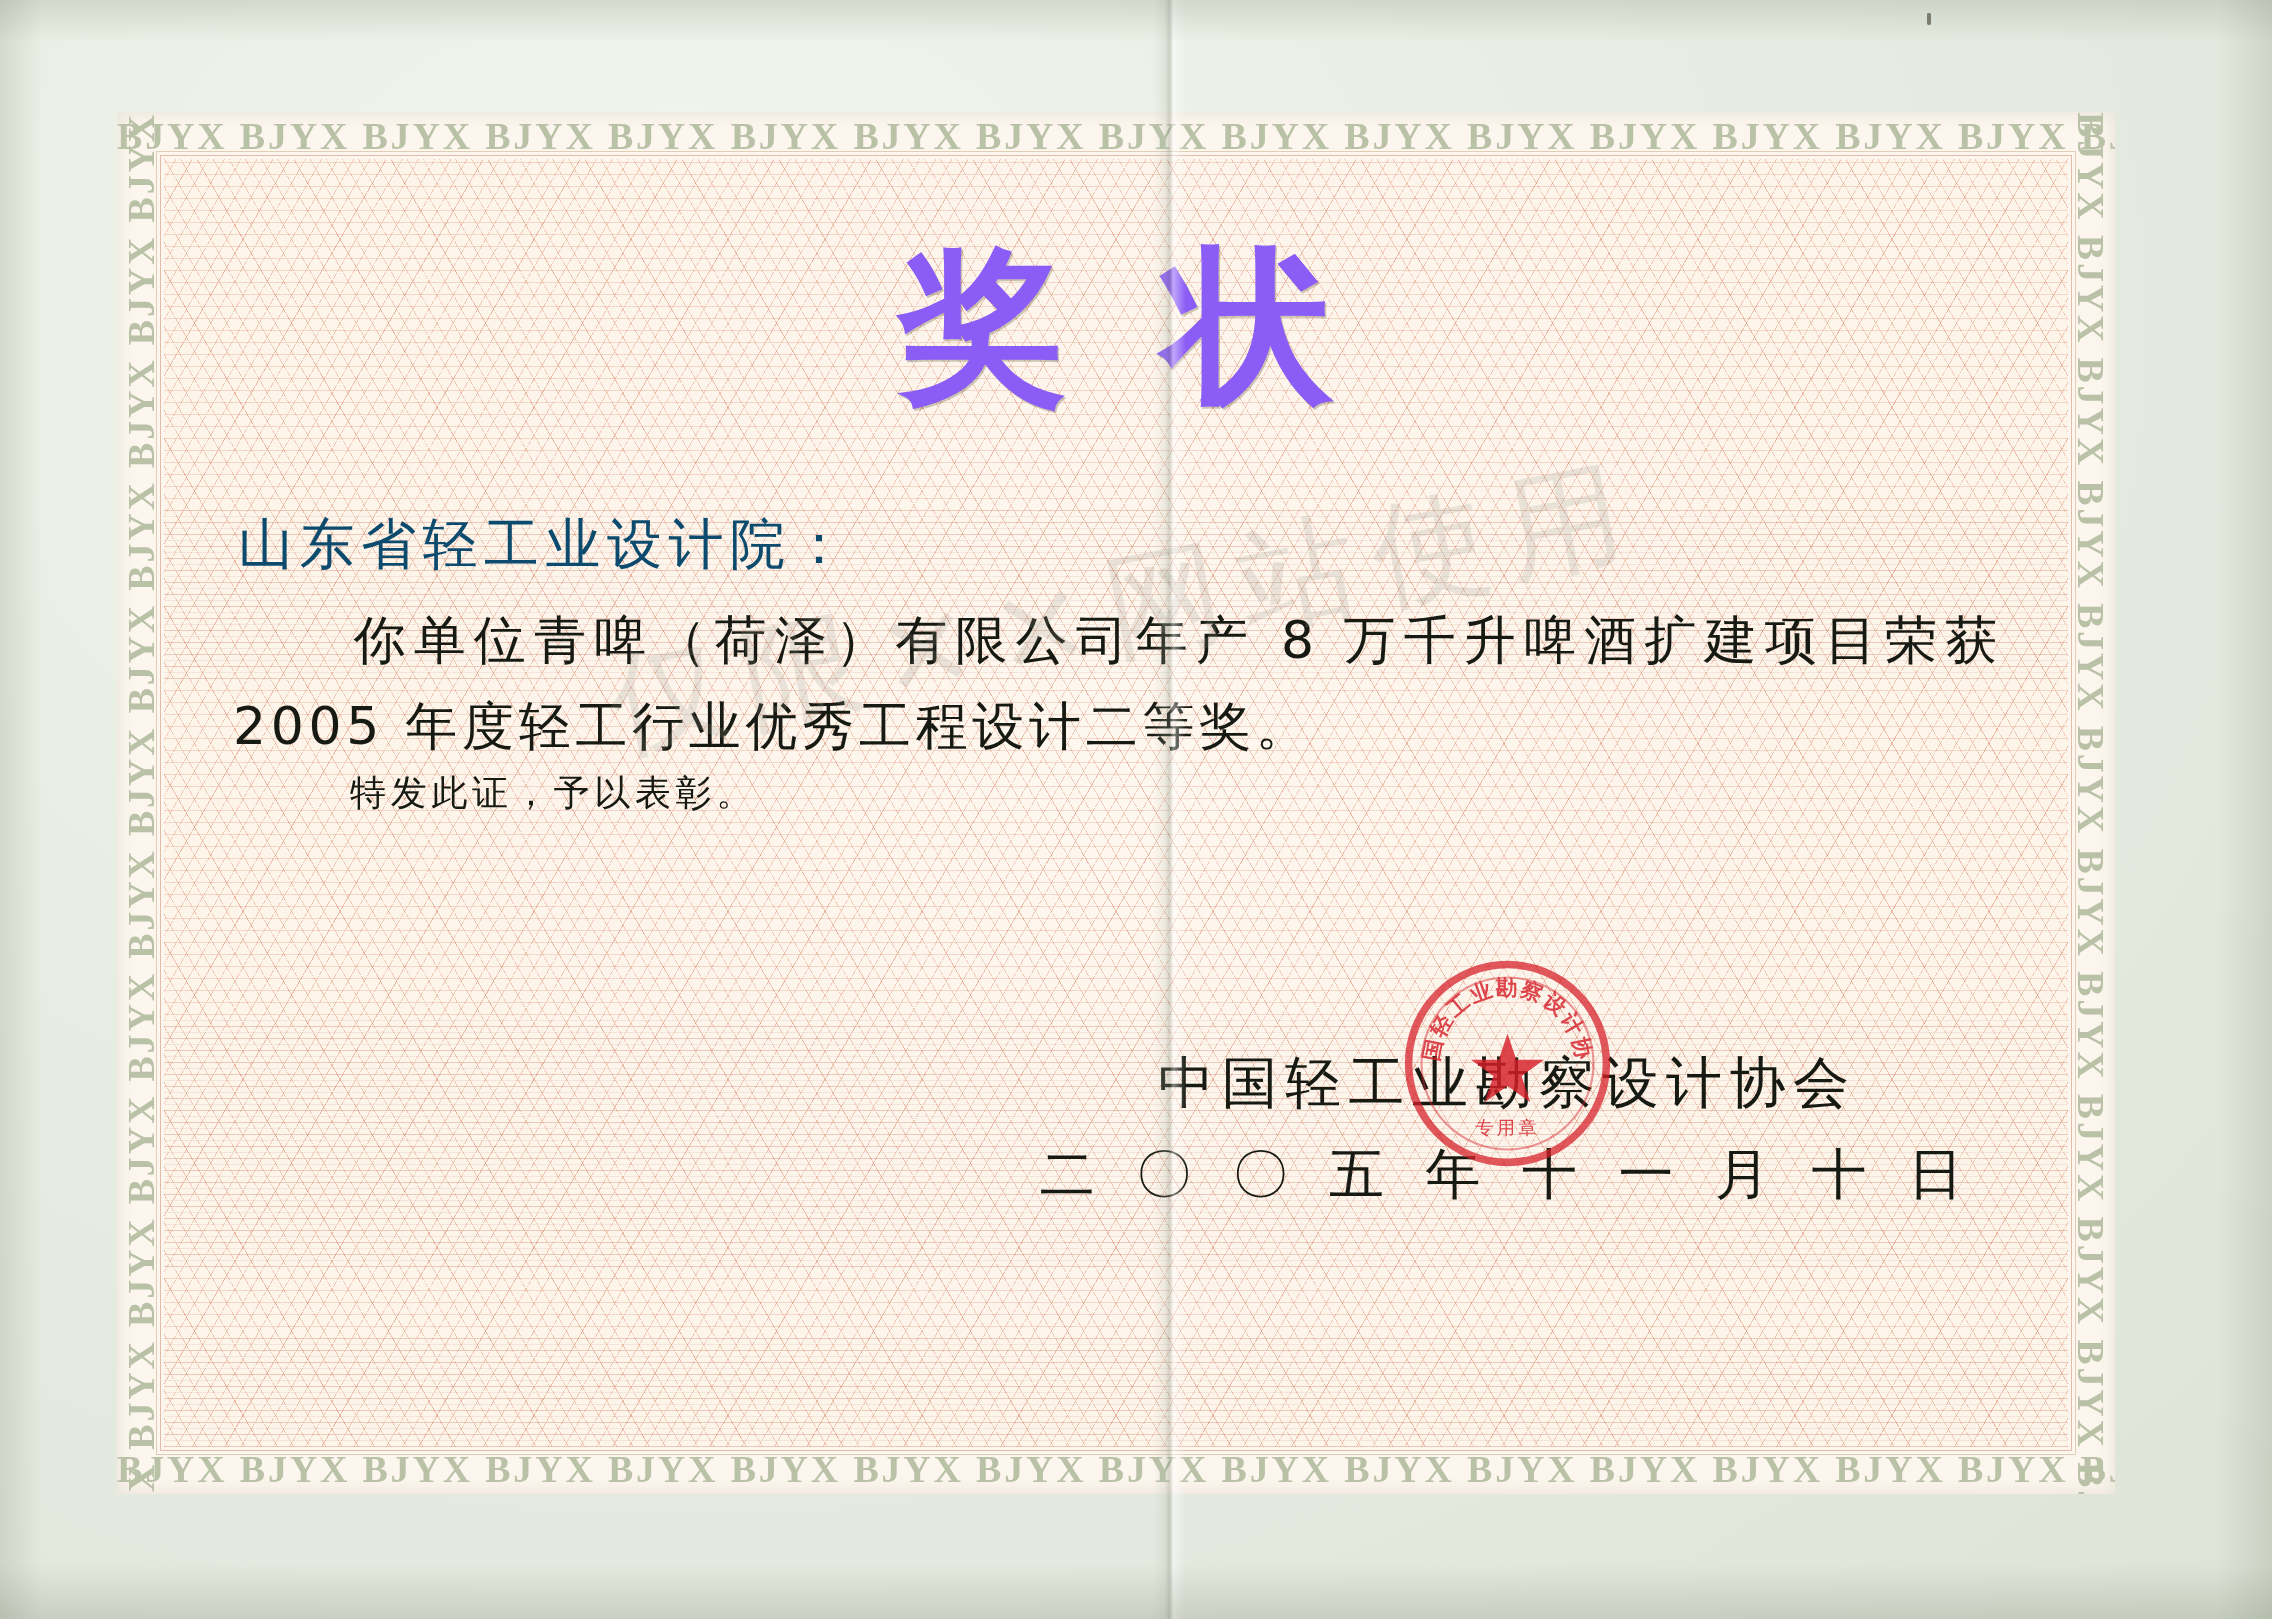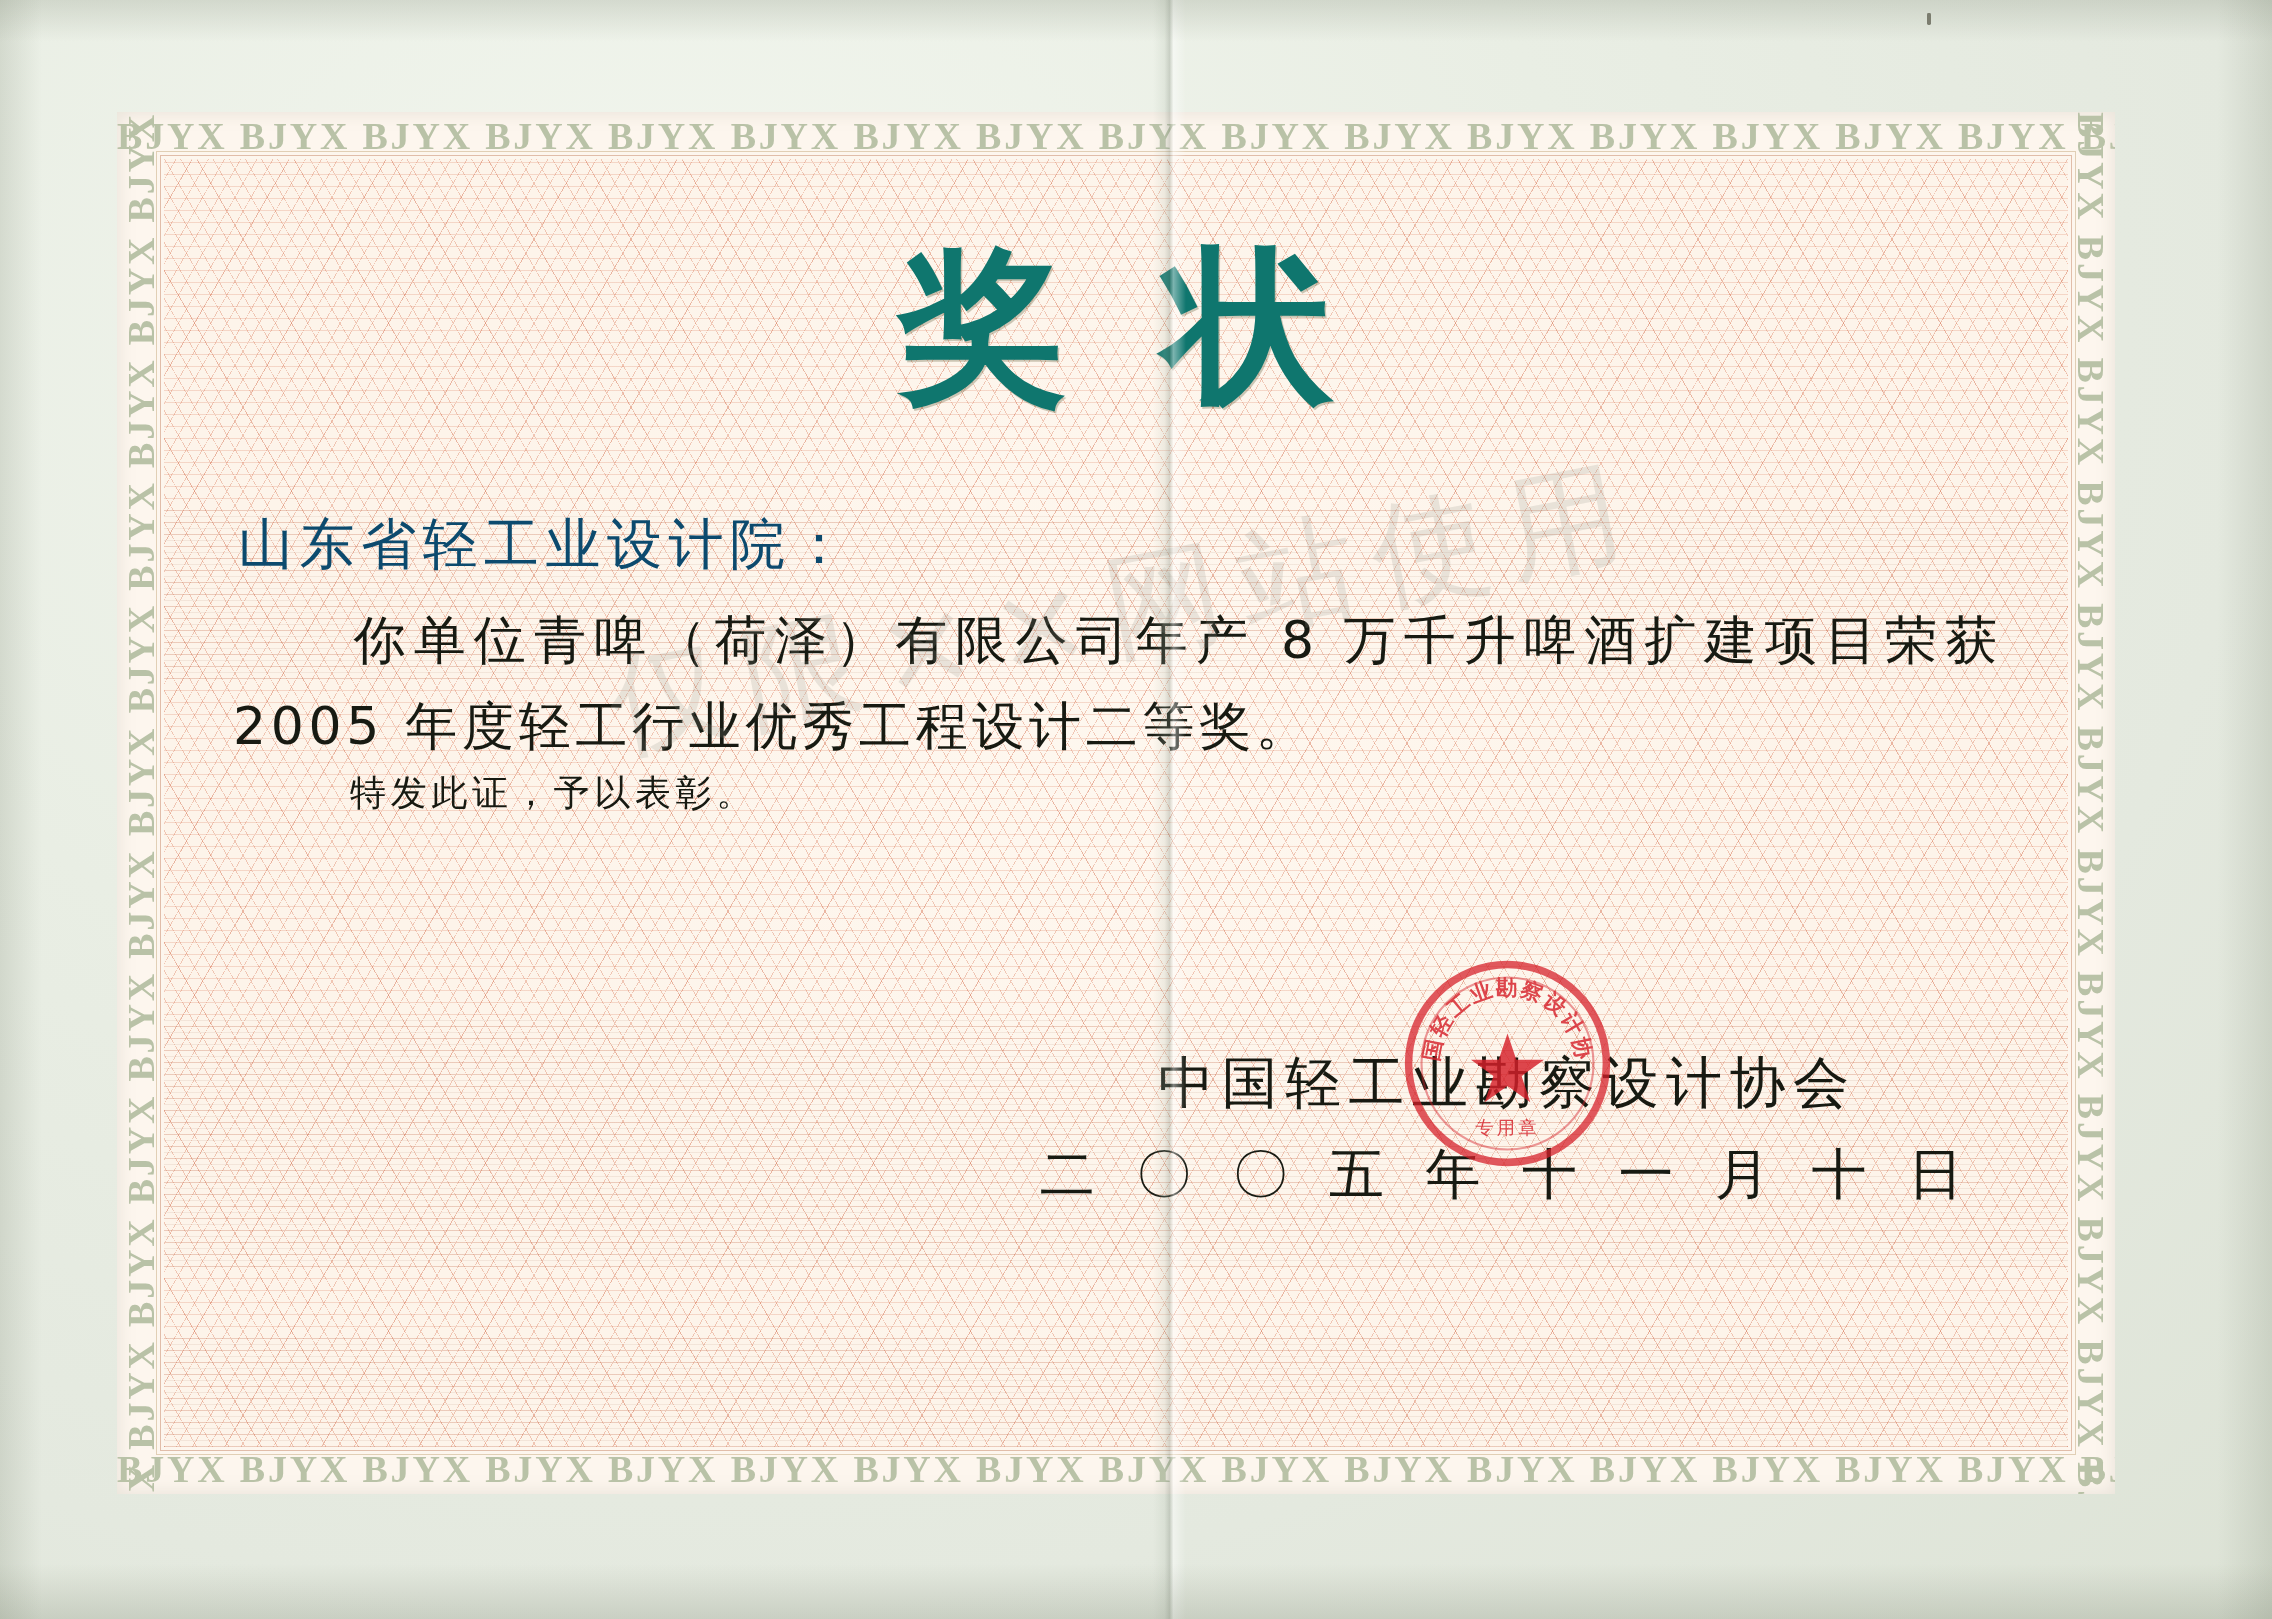--- a/index.html
+++ b/index.html
@@ -154,21 +154,21 @@
 
   #award-title {
     position: absolute;
     left: 0; right: 0;
     top: 79px;
     text-align: center;
     font-family: "DejaVu Sans", sans-serif;
     font-weight: 700;
     font-size: 168px;
     line-height: 1;
-    color: #0f766e;
+    color: #8b5cf6;
     letter-spacing: 98px;
     text-indent: 98px;
     text-shadow: 1.4px 1.9px 0 rgba(60,55,10,0.25);
   }
 
   #recipient-line {
     position: absolute;
     left: 70px;
     top: 347px;
     font-family: "DejaVu Sans", sans-serif;

